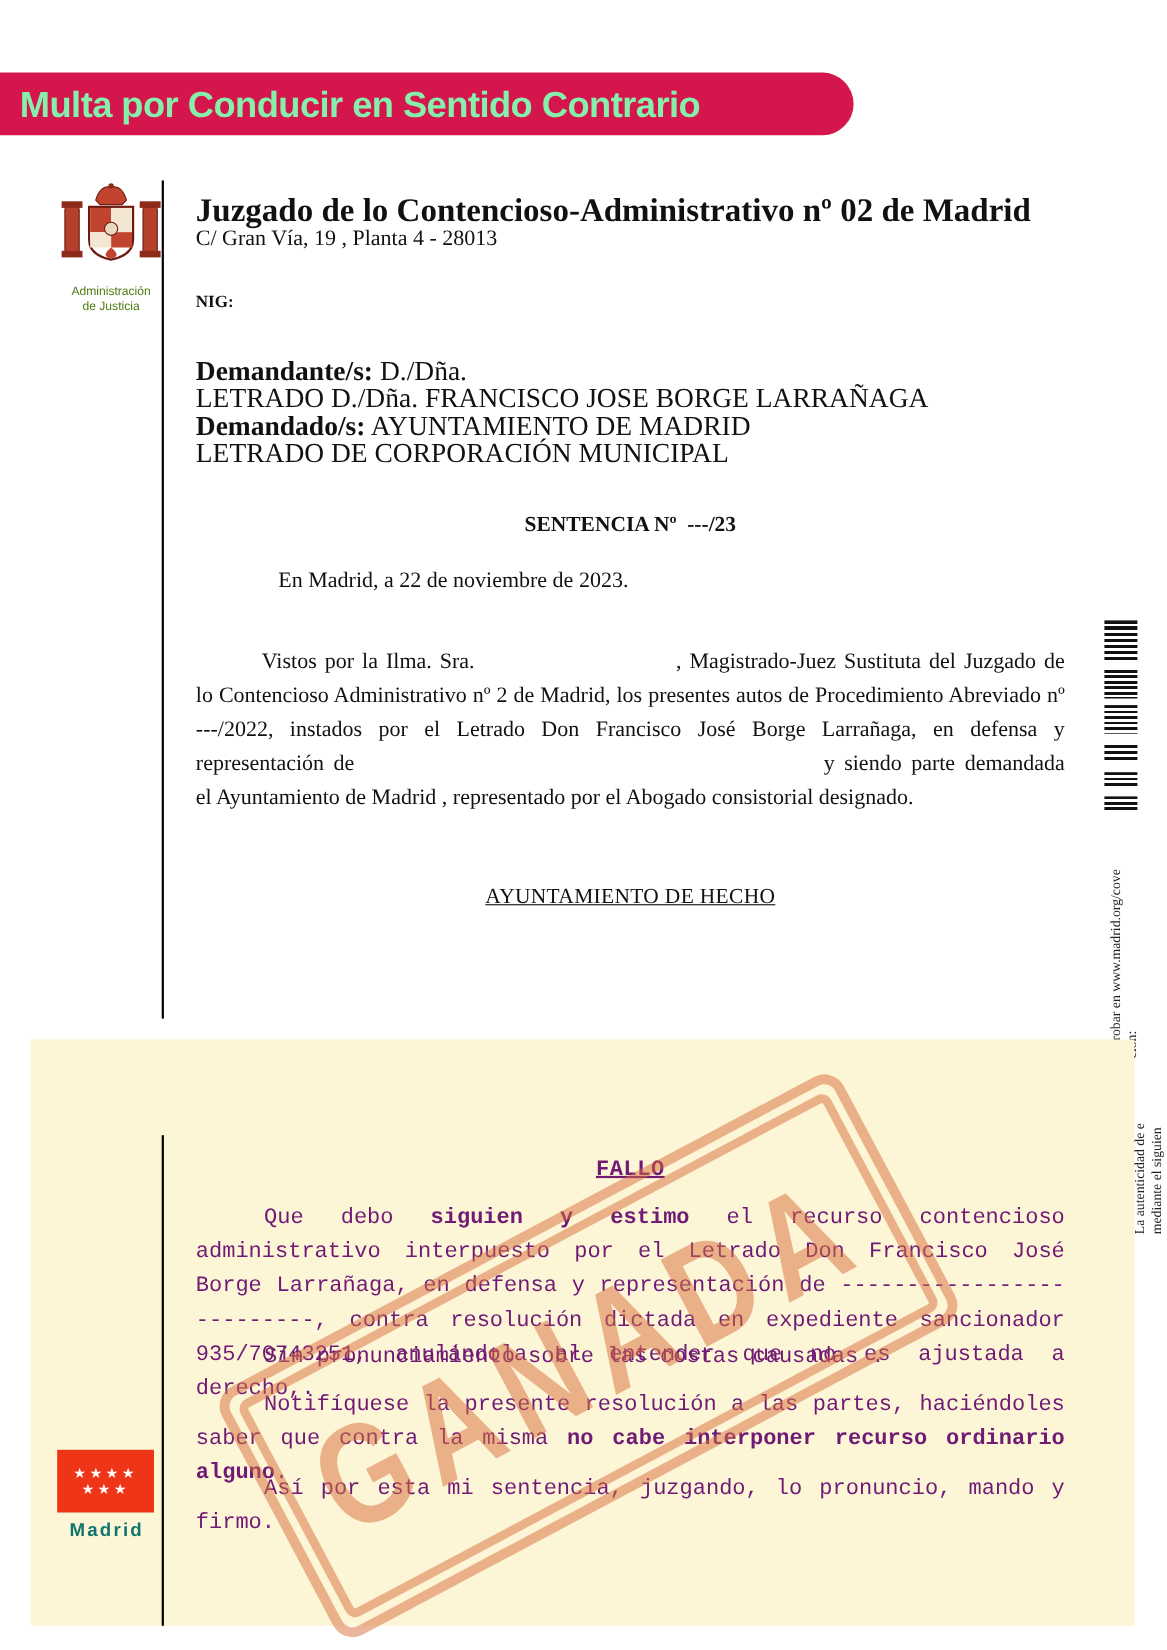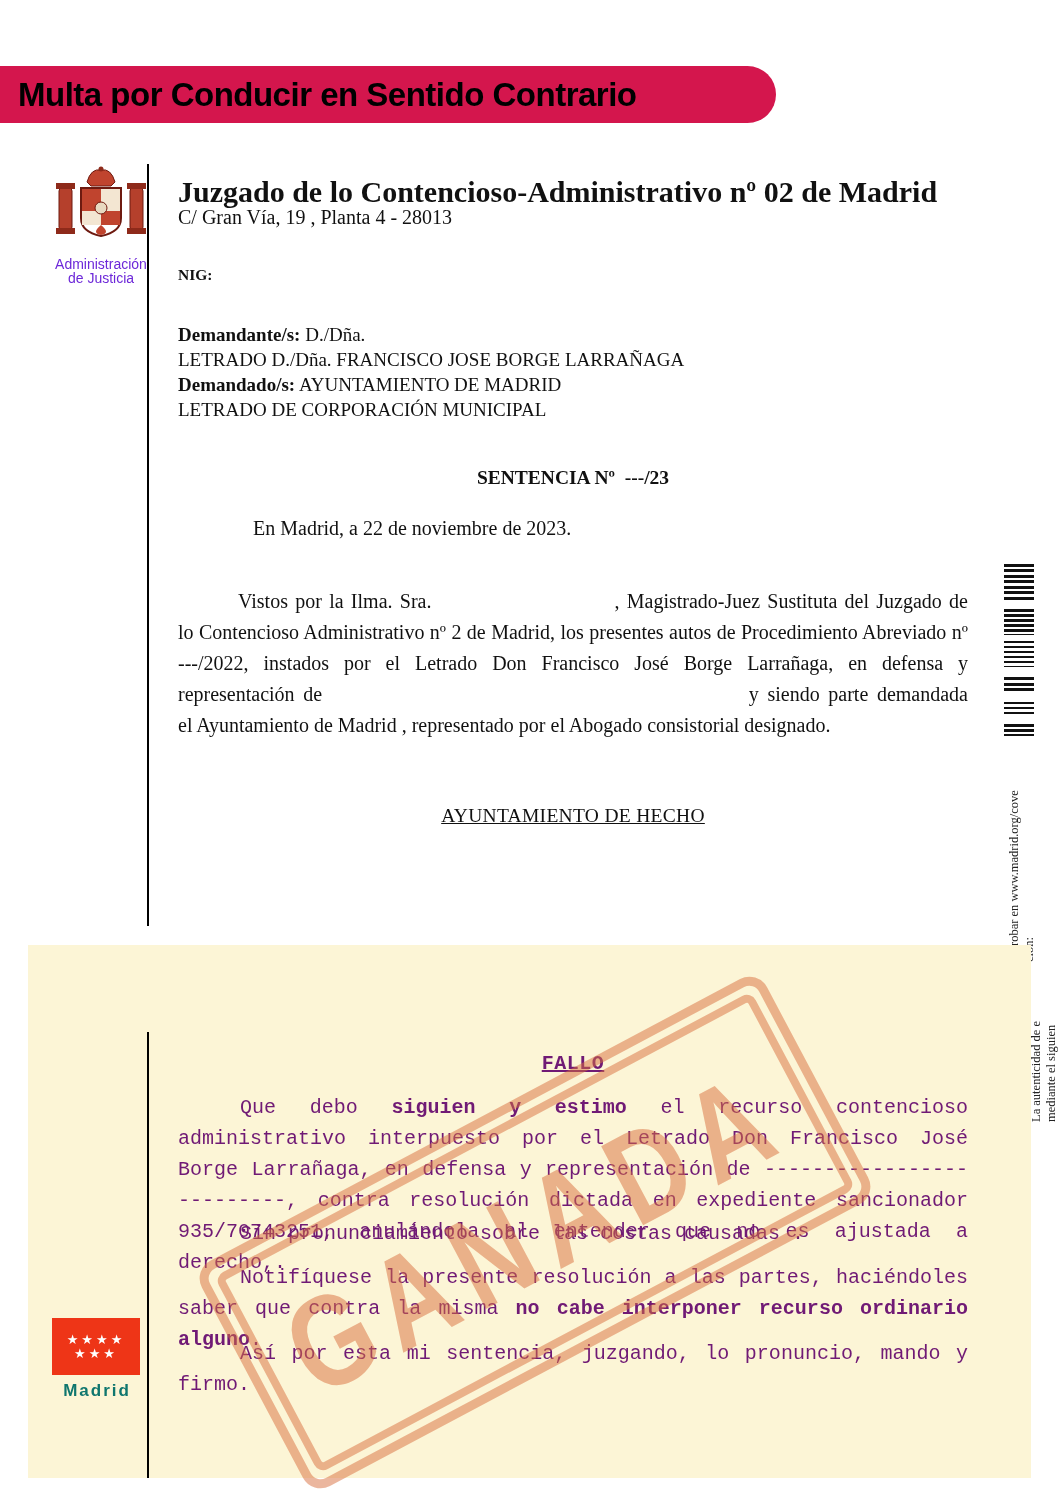--- a/index.html
+++ b/index.html
@@ -3,39 +3,39 @@
 <meta charset="utf-8">
 <style>
   html,body{margin:0;padding:0;background:#ffffff;}
   #page{position:relative;width:1061px;height:1500px;background:#ffffff;overflow:hidden;
         font-family:"Liberation Serif", serif;color:#111;}
 
   
   .banner{position:absolute;left:0;top:66px;width:776px;height:57px;background:#d4164d;
           border-radius:0 29px 29px 0;display:flex;align-items:center;}
   .banner span{font-family:"Liberation Sans", sans-serif;font-weight:700;font-size:33px;
-               color:#000000;padding-left:18px;letter-spacing:-0.5px;}
+               color:#86efac;padding-left:18px;letter-spacing:-0.5px;}
 
   
   .emblem{position:absolute;left:46px;top:166px;width:110px;text-align:center;}
-  .emblem-caption{font-family:"Liberation Sans", sans-serif;font-size:14px;line-height:14px;
-                  color:#6d28d9;margin-top:3px;}
+  .emblem-caption{font-family:"Liberation Sans", sans-serif;font-size:11px;line-height:14px;
+                  color:#4d7c0f;margin-top:3px;}
 
   
   .vline{position:absolute;width:2px;background:#000;}
   .vline1{left:147px;top:164px;height:762px;}
   .vline2{left:147px;top:1032px;height:446px;z-index:2;}
 
   
   .abs{position:absolute;margin:0;}
   .court{left:178px;top:175px;font-size:30px;font-weight:700;}
   .address{left:178px;top:206px;font-size:20px;}
   .nig{left:178px;top:266px;font-size:15.5px;font-weight:700;}
   .procedure{left:178px;top:290px;font-size:21.5px;font-weight:700;}
-  .party{left:178px;font-size:19px;}
+  .party{left:178px;font-size:25px;}
   .p1{top:324px;} .p2{top:349px;} .p3{top:374px;} .p4{top:399px;}
 
   .colcenter{left:178px;width:790px;text-align:center;}
   .sent-title{top:467px;font-size:19.5px;font-weight:700;}
   .date-line{left:253px;top:517px;font-size:20px;}
 
   .body-p{left:178px;width:790px;font-size:20px;line-height:31px;text-align:justify;}
   .vistos{top:586px;}
   .spacer{display:inline-block;height:1px;}
   .sp1{width:183px;} .sp2{width:418px;}

